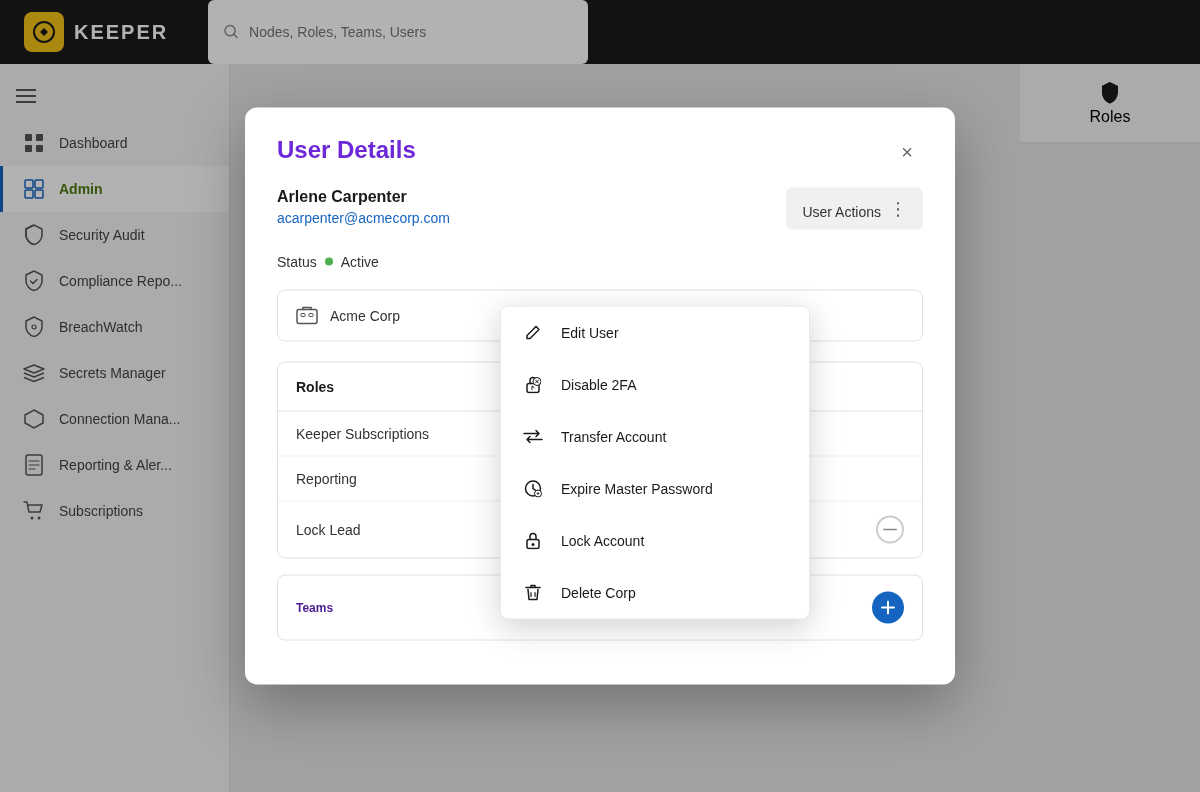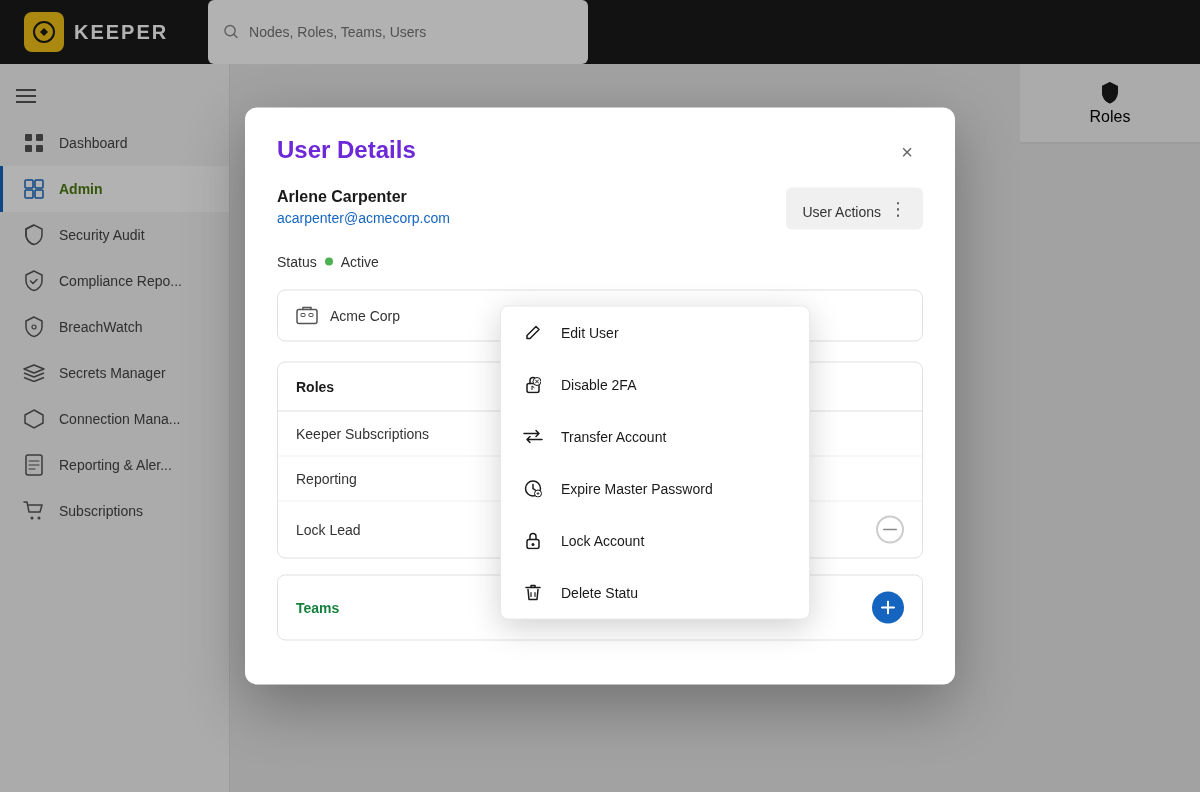--- a/index.html
+++ b/index.html
@@ -126,21 +126,21 @@
       color: #888; font-size: 16px; background: white;
     }
     .add-btn {
       width: 32px; height: 32px; border-radius: 50%; background: #1565c0;
       display: flex; align-items: center; justify-content: center; cursor: pointer;
       color: white; font-size: 20px; border: none;
     }
 
     
     .teams-header { padding: 16px 18px; display: flex; align-items: center; justify-content: space-between; }
-    .teams-label { font-size: 14px; font-weight: 600; color: #15803d; }
+    .teams-label { font-size: 12px; font-weight: 600; color: #4c1d95; }
 
     
     .dropdown-menu {
       position: absolute; top: 220px; left: 50%; transform: translateX(-100px);
       
       background: white; border-radius: 8px; box-shadow: 0 8px 32px rgba(0,0,0,0.18);
       width: 310px; z-index: 50; overflow: hidden;
       border: 1px solid #e8e8e8;
     }
     .dropdown-item {
@@ -435,16 +435,16 @@
       <span>Lock Account</span>
     </div>
     <div class="dropdown-item">
       <div class="di-icon">
         <svg width="16" height="18" viewBox="0 0 16 18" fill="none">
           <path d="M1 4h14M6 4V2h4v2" stroke="#1a1a1a" stroke-width="1.5" stroke-linecap="round" stroke-linejoin="round"></path>
           <path d="M3 6l1 10h8l1-10" stroke="#1a1a1a" stroke-width="1.5" stroke-linecap="round" stroke-linejoin="round" fill="none"></path>
           <path d="M6 9v4M10 9v4" stroke="#1a1a1a" stroke-width="1.2" stroke-linecap="round"></path>
         </svg>
       </div>
-      <span>Delete Statu</span>
+      <span>Delete Corp</span>
     </div>
   </div>
 </div>
 
 </body></html>

